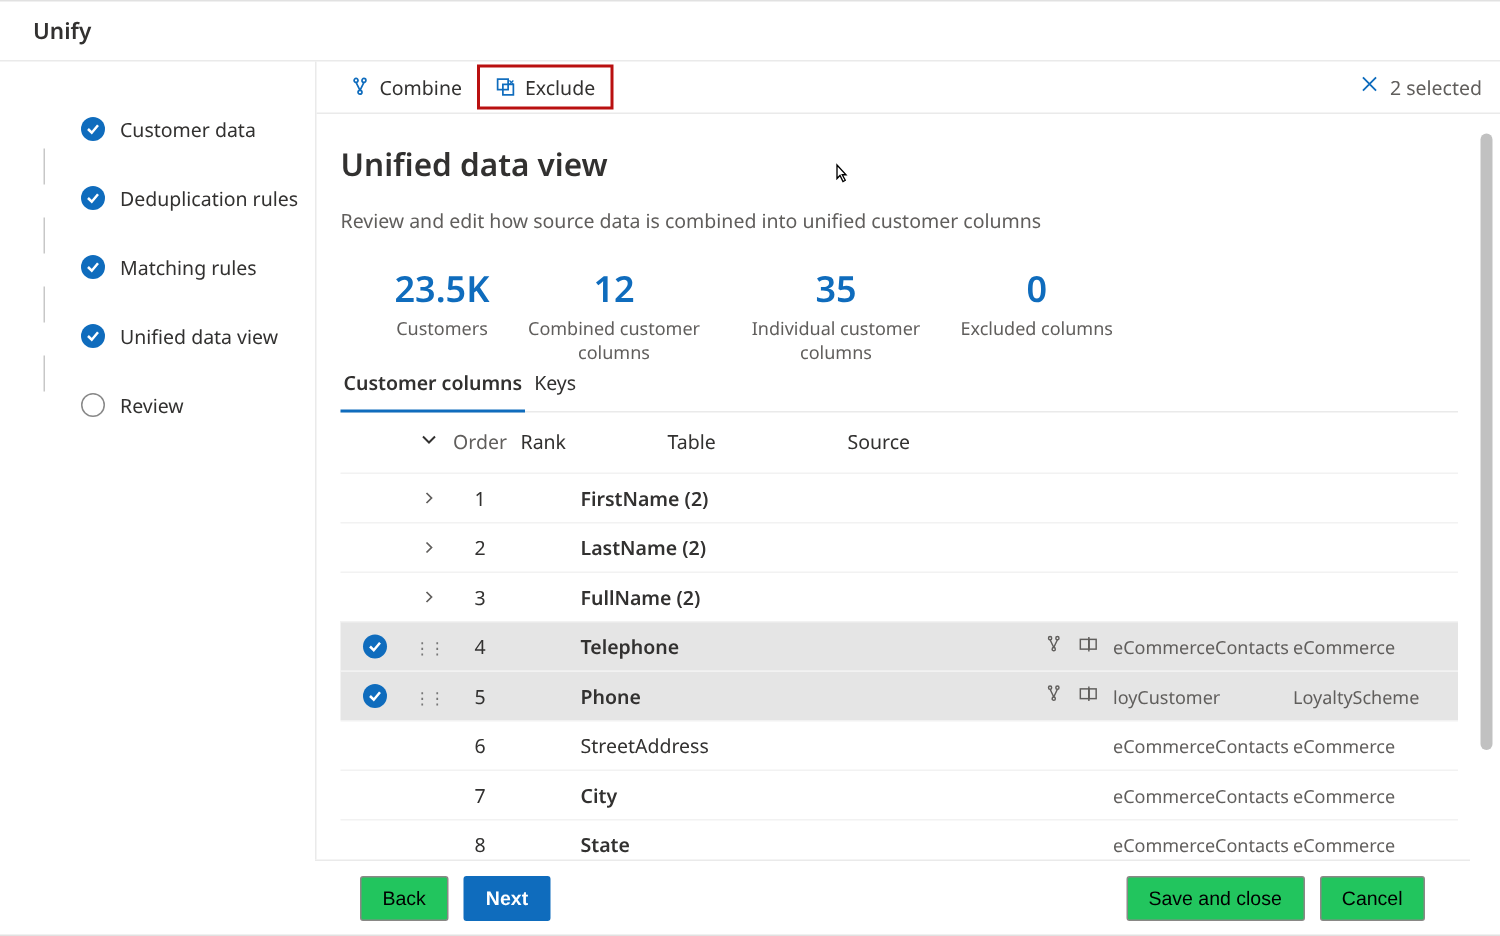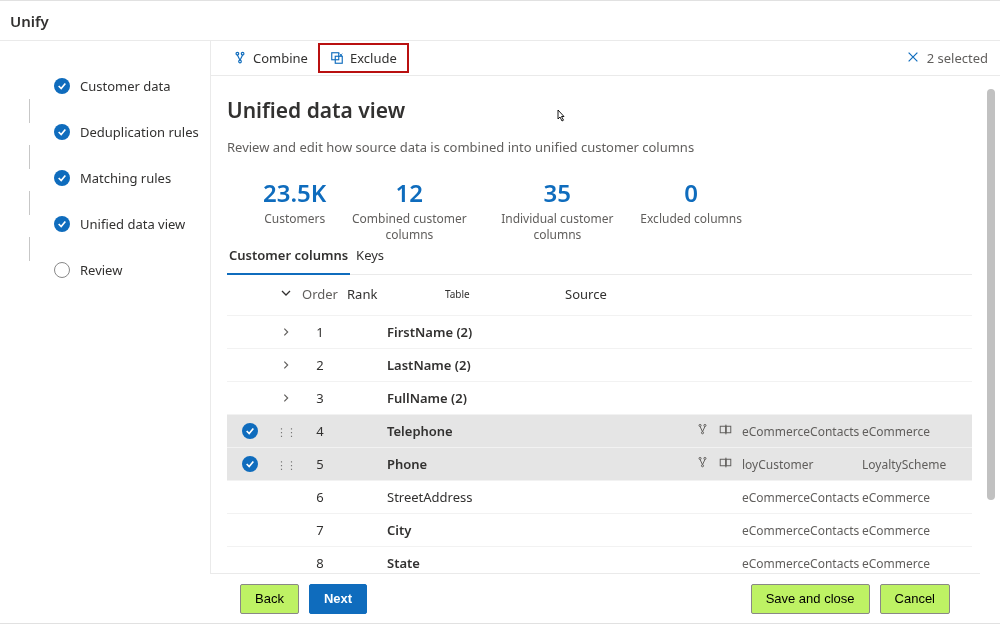--- a/index.html
+++ b/index.html
@@ -1,18 +1,18 @@
 <!DOCTYPE html>
 <html><head>
 <meta charset="utf-8">
 <style>
   * { box-sizing: border-box; margin: 0; padding: 0; }
   body { font-family: "Segoe UI", system-ui, -apple-system, sans-serif; font-size: 13px; color: #323130; background: #fff; }
   .app { width: 1000px; height: 624px; position: relative; border-top: 1px solid #e1e1e1; border-bottom: 1px solid #e1e1e1;}
-  .header { height: 40px; display: flex; align-items: center; padding: 0 10px; border-bottom: 1px solid #eaeaea; font-weight: 600; font-size: 15px; }
+  .header { height: 40px; display: flex; align-items: center; padding: 0 22px; border-bottom: 1px solid #eaeaea; font-weight: 600; font-size: 15px; }
   .body { display: flex; height: calc(100% - 40px - 50px); }
   .sidebar { width: 210px; padding: 36px 0 0 22px; }
   .step { display: flex; align-items: center; margin-bottom: 4px; font-size: 13px; cursor: pointer; margin-left: 32px; }
   .step-connector { width: 16px; display: flex; justify-content: center; }
   .step-connector-line { width: 1px; height: 24px; background: #c7c7c7; margin-left: -2px;}
   .step-icon { width: 16px; height: 16px; border-radius: 50%; display: inline-flex; align-items: center; justify-content:center; margin-right: 10px; flex-shrink: 0; }
   .step-icon.done { background: #0f6cbd; color: #fff; font-size: 10px; }
   .step-icon.open { border: 1.5px solid #888; background: #fff; }
   .step-icon svg { width: 10px; height: 10px; }
   .main { flex: 1; display: flex; flex-direction: column; border-left: 1px solid #eaeaea; position: relative; }
@@ -46,21 +46,21 @@
   .col-source { width: 110px; color:#605e5c; font-size: 12px;}
   .table-head .col-name, .table-head .col-table, .table-head .col-source, .table-head .col-rank { font-weight: 400; color:#323130;}
   .table-head .col-expand svg { width:12px; height:12px; stroke:#323130;}
   .row { display:flex; align-items:center; height: 33px; border-top: 1px solid #f2f2f2; font-size: 13px;}
   .row.selected { background: #e5e5e5; }
   .check-circle { width:16px; height:16px; border-radius:50%; background:#0f6cbd; display:inline-flex; align-items:center; justify-content:center;}
   .check-circle svg { width:10px; height:10px;}
   .row .col-name { font-weight: 600; }
   .drag-handle { font-size: 11px; letter-spacing: -1px; color:#777;}
   .footer { height: 50px; border-top: 1px solid #eaeaea; display:flex; align-items:center; padding: 0 30px; gap: 10px; position: absolute; bottom: 0; left: 210px; right: 20px;}
-  .btn { height: 30px; padding: 0 14px; border: 1px solid #8a8886; background: #bef264; border-radius: 2px; cursor:pointer; font-size:13px;}
+  .btn { height: 30px; padding: 0 14px; border: 1px solid #8a8886; background: #22c55e; border-radius: 2px; cursor:pointer; font-size:13px;}
   .btn.primary { background: #0f6cbd; color:#fff; border-color:#0f6cbd; font-weight:600;}
   .scrollbar { position:absolute; right:3px; top:40px; width:12px; height: 530px; background:#fff;}
   .scrollbar-track { position:absolute; top:8px; bottom:8px; left:2px; right:2px;}
   .scrollbar-thumb { position:absolute; top:0; left:0; right:0; height:80%; background:#c1c1c1; border-radius:4px;}
   .icon-sm { width:13px; height:13px; }
   .cursor-pointer-icon { position: absolute; left: 342px; top: 67px; font-size: 13px;}
 </style>
 </head>
 <body>
 
@@ -195,21 +195,21 @@
           <div class="table-head">
             <div class="col-check"></div>
             <div class="col-expand">
               <svg viewBox="0 0 12 12" fill="none" stroke="#323130" stroke-width="1.3">
                   <path d="M2 4 L6 8 L10 4"></path>
                 </svg>
             </div>
             <div class="col-order">Order</div>
             <div class="col-rank">Rank</div>
             <div class="col-icons"></div>
-            <div class="col-table" style="color:#323130;font-size:10px">Table</div>
+            <div class="col-table" style="color:#323130;font-size:13px">Table</div>
             <div class="col-source" style="color:#323130;font-size:13px">Source</div>
           </div>
           <div id="rows">
               <div class="row">
                 <div class="col-check"></div>
                 <div class="col-expand"><svg width="10" height="10" viewBox="0 0 12 12" fill="none" stroke="#605e5c" stroke-width="1.4">
                     <path d="M4 2 L8 6 L4 10"></path>
                   </svg></div>
                 <div class="col-order">1</div>
                 <div class="col-rank"></div>

